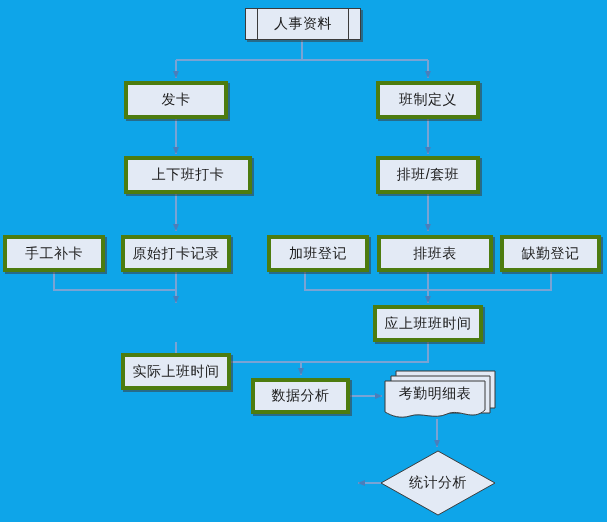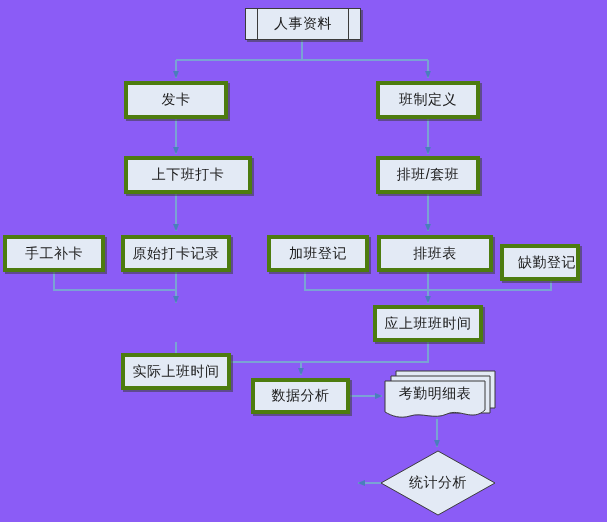--- a/index.html
+++ b/index.html
@@ -7,21 +7,21 @@
     padding: 0;
     background: #ffffff;
   }
   body {
     font-family: "Liberation Sans", "DejaVu Sans", sans-serif;
   }
   #canvas {
     position: relative;
     width: 607px;
     height: 522px;
-    background: #8b5cf6;
+    background: #0ea5e9;
     overflow: hidden;
   }
   #edges {
     position: absolute;
     left: 0;
     top: 0;
     width: 607px;
     height: 522px;
   }
   .node {
@@ -158,21 +158,21 @@
   </div>
 
   <div class="node proc" style="left:255px; top:235px; width:102px; height:37px;margin-left:12px;">
     <span>加班登记</span>
   </div>
 
   <div class="node proc" style="left:377px; top:235px; width:116px; height:37px;">
     <span>排班表</span>
   </div>
 
-  <div class="node proc" style="left:500px; top:244px; width:80px; height:37px;justify-content:flex-end;">
+  <div class="node proc" style="left:500px; top:235px; width:101px; height:37px;">
     <span>缺勤登记</span>
   </div>
 
   <div class="node proc" style="left:121px; top:305px; width:110px; height:37px;margin-top:48px;">
     <span>实际上班时间</span>
   </div>
 
   <div class="node proc" style="left:373px; top:305px; width:110px; height:37px;">
     <span>应上班班时间</span>
   </div>

